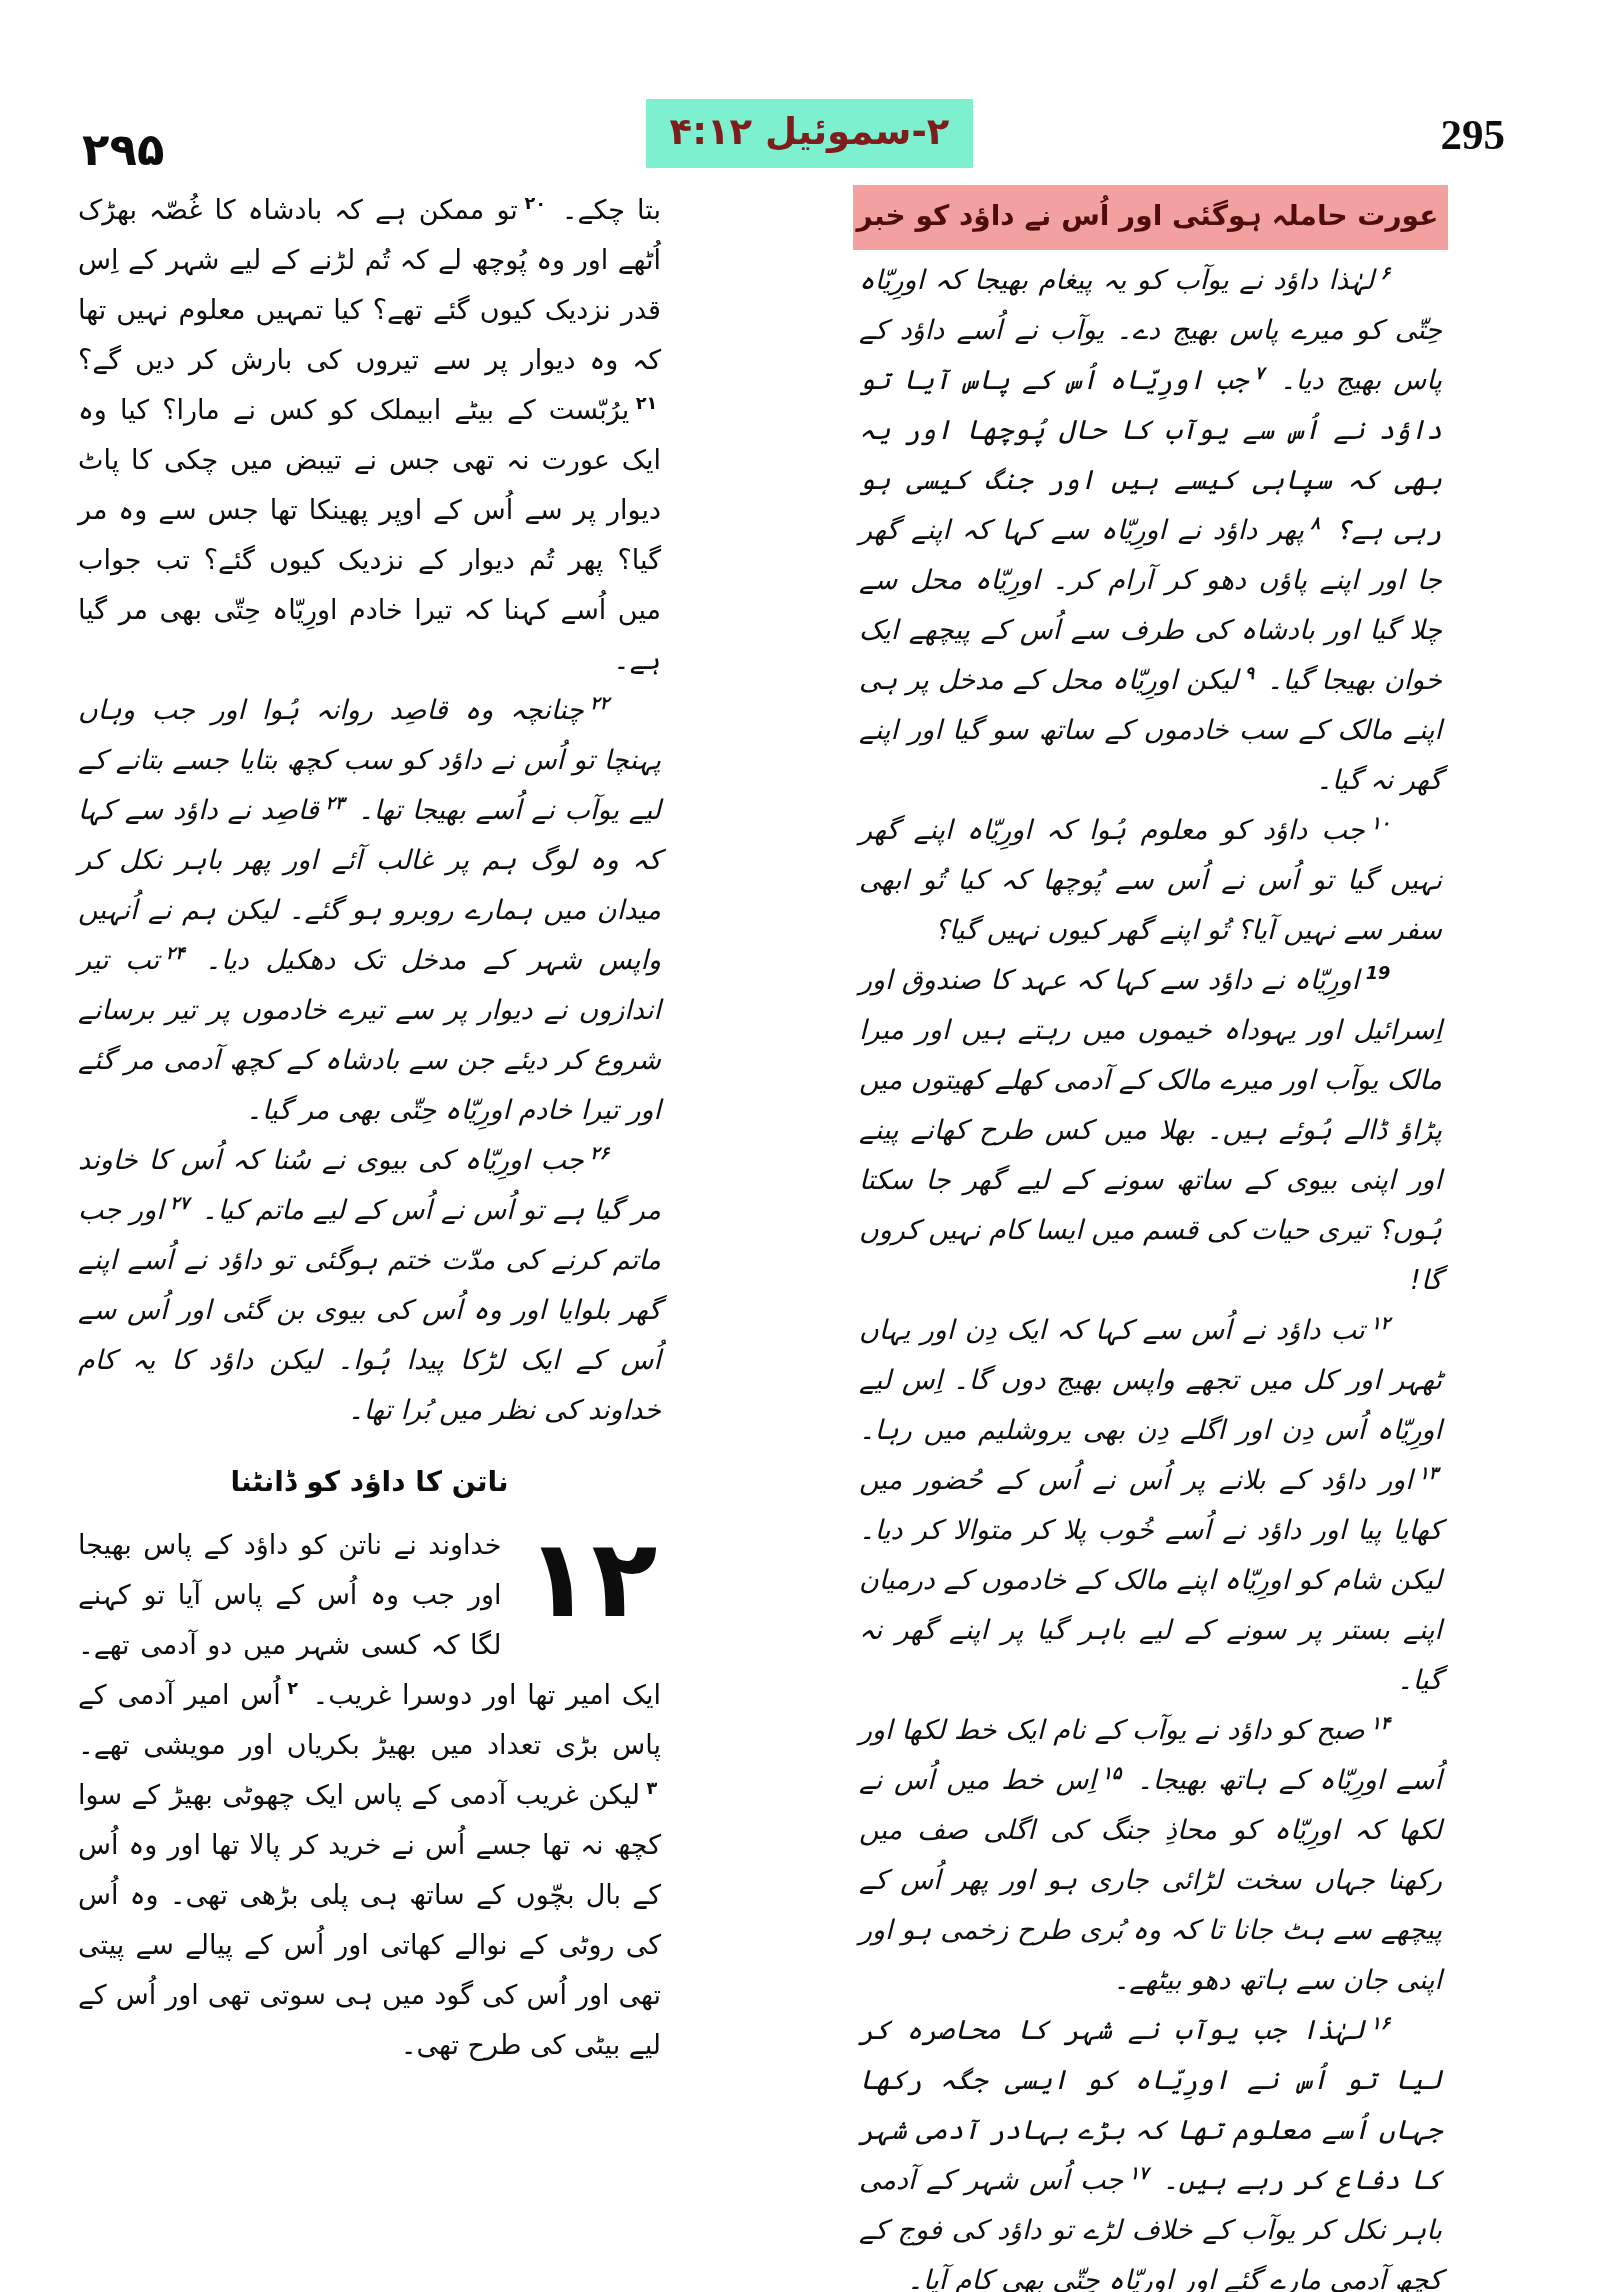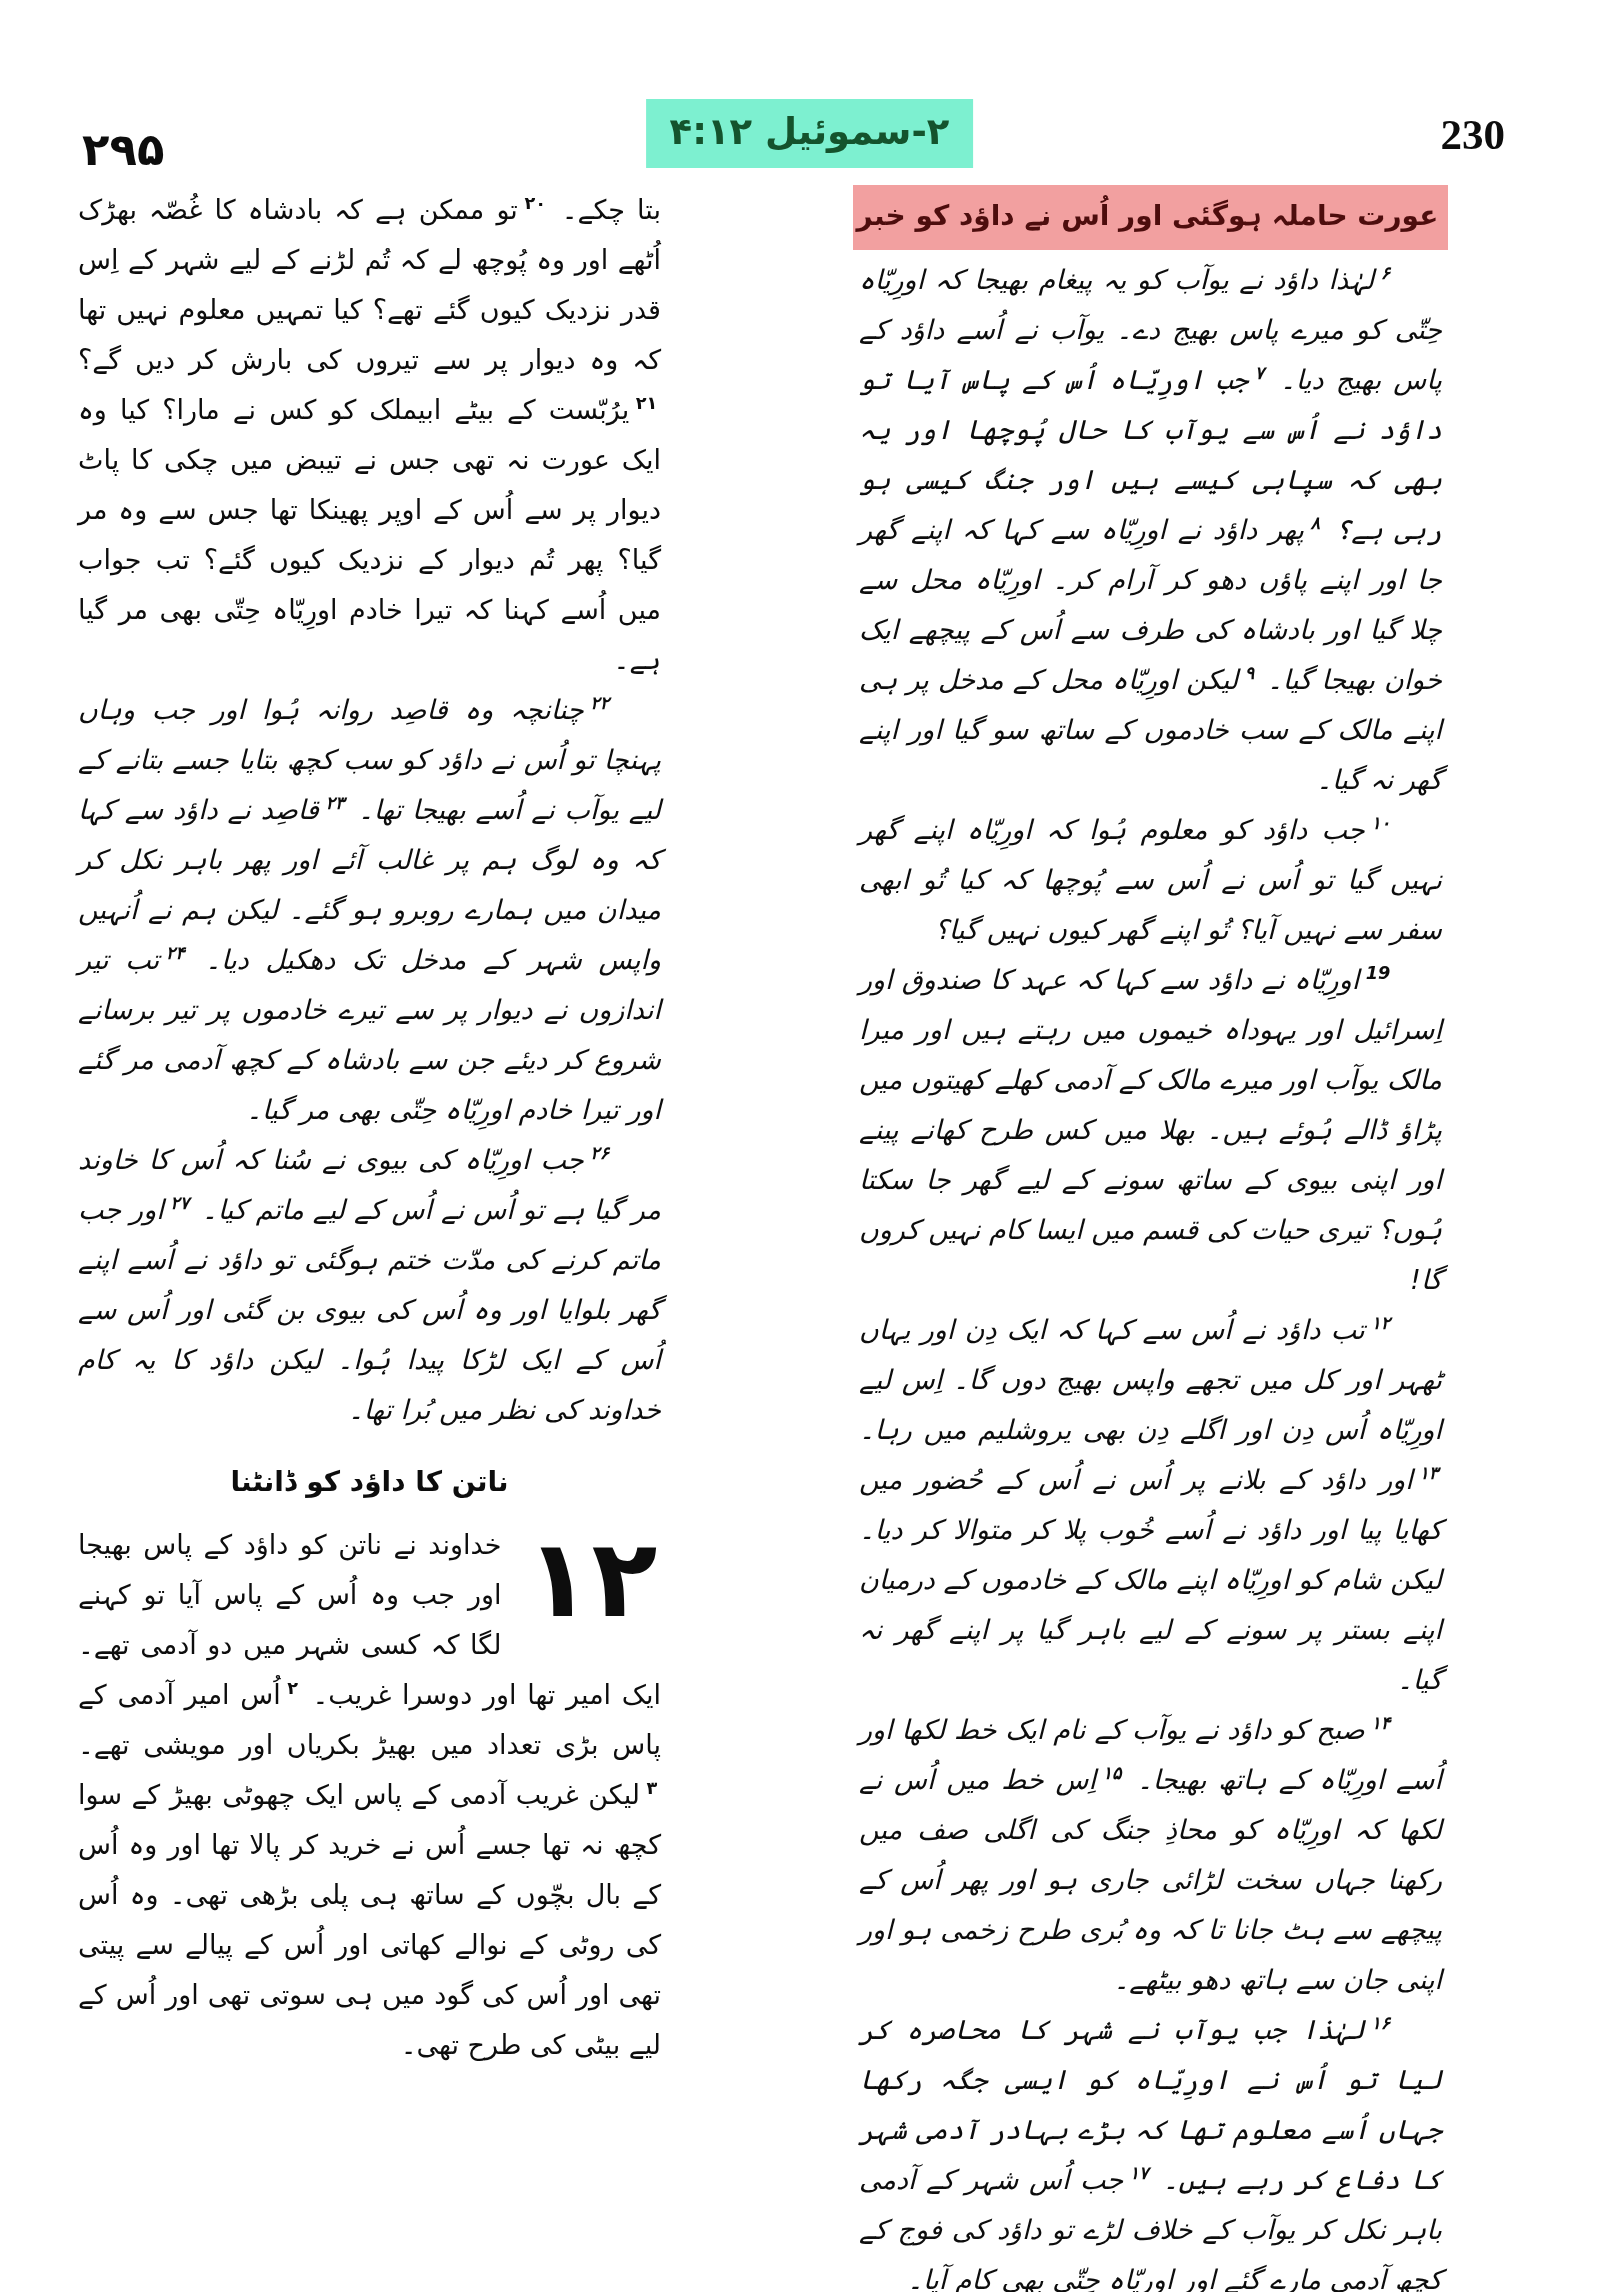--- a/index.html
+++ b/index.html
@@ -53,23 +53,23 @@
   }
   .clearfix::after{content:"";display:block;clear:both;}
 </style>
 </head>
 <body>
 
 <div class="page">
 
   <div class="pagenum-urdu">۲۹۵</div>
 
-  <div class="ref-badge" style="background: rgb(125, 240, 208); color: #14532d;">۲-سموئیل ۴:۱۲</div>
+  <div class="ref-badge" style="background: rgb(125, 240, 208); color: #7f1d1d;">۲-سموئیل ۴:۱۲</div>
 
-  <div class="pagenum-latin">230</div>
+  <div class="pagenum-latin">295</div>
 
   <div class="columns">
 
     <section class="col">
         <div class="hl-line" style="background: rgb(242, 160, 160); color: rgb(77, 13, 13);">عورت حاملہ ہوگئی اور اُس نے داؤد کو خبر بھیجی کہ میں حاملہ ہُوں۔</div>
         <p class="para indent"><span class="vnum">۶</span>لہٰذا داؤد نے یوآب کو یہ پیغام بھیجا کہ اورِیّاہ حِتّی کو میرے پاس بھیج دے۔ یوآب نے اُسے داؤد کے پاس بھیج دیا۔ <span class="vnum">۷</span>جب اورِیّاہ اُس کے پاس آیا تو داؤد نے اُس سے یوآب کا حال پُوچھا اور یہ بھی کہ سپاہی کیسے ہیں اور جنگ کیسی ہو رہی ہے؟ <span class="vnum">۸</span>پھر داؤد نے اورِیّاہ سے کہا کہ اپنے گھر جا اور اپنے پاؤں دھو کر آرام کر۔ اورِیّاہ محل سے چلا گیا اور بادشاہ کی طرف سے اُس کے پیچھے ایک خوان بھیجا گیا۔ <span class="vnum">۹</span>لیکن اورِیّاہ محل کے مدخل پر ہی اپنے مالک کے سب خادموں کے ساتھ سو گیا اور اپنے گھر نہ گیا۔ </p>
         <p class="para indent"><span class="vnum">۱۰</span>جب داؤد کو معلوم ہُوا کہ اورِیّاہ اپنے گھر نہیں گیا تو اُس نے اُس سے پُوچھا کہ کیا تُو ابھی سفر سے نہیں آیا؟ تُو اپنے گھر کیوں نہیں گیا؟ </p>
         <p class="para indent"><span class="vnum">19</span>اورِیّاہ نے داؤد سے کہا کہ عہد کا صندوق اور اِسرائیل اور یہوداہ خیموں میں رہتے ہیں اور میرا مالک یوآب اور میرے مالک کے آدمی کھلے کھیتوں میں پڑاؤ ڈالے ہُوئے ہیں۔ بھلا میں کس طرح کھانے پینے اور اپنی بیوی کے ساتھ سونے کے لیے گھر جا سکتا ہُوں؟ تیری حیات کی قسم میں ایسا کام نہیں کروں گا! </p>
         <p class="para indent"><span class="vnum">۱۲</span>تب داؤد نے اُس سے کہا کہ ایک دِن اور یہاں ٹھہر اور کل میں تجھے واپس بھیج دوں گا۔ اِس لیے اورِیّاہ اُس دِن اور اگلے دِن بھی یروشلیم میں رہا۔ <span class="vnum">۱۳</span>اور داؤد کے بلانے پر اُس نے اُس کے حُضور میں کھایا پیا اور داؤد نے اُسے خُوب پلا کر متوالا کر دیا۔ لیکن شام کو اورِیّاہ اپنے مالک کے خادموں کے درمیان اپنے بستر پر سونے کے لیے باہر گیا پر اپنے گھر نہ گیا۔ </p>
         <p class="para indent"><span class="vnum">۱۴</span>صبح کو داؤد نے یوآب کے نام ایک خط لکھا اور اُسے اورِیّاہ کے ہاتھ بھیجا۔ <span class="vnum">۱۵</span>اِس خط میں اُس نے لکھا کہ اورِیّاہ کو محاذِ جنگ کی اگلی صف میں رکھنا جہاں سخت لڑائی جاری ہو اور پھر اُس کے پیچھے سے ہٹ جانا تا کہ وہ بُری طرح زخمی ہو اور اپنی جان سے ہاتھ دھو بیٹھے۔ </p>

